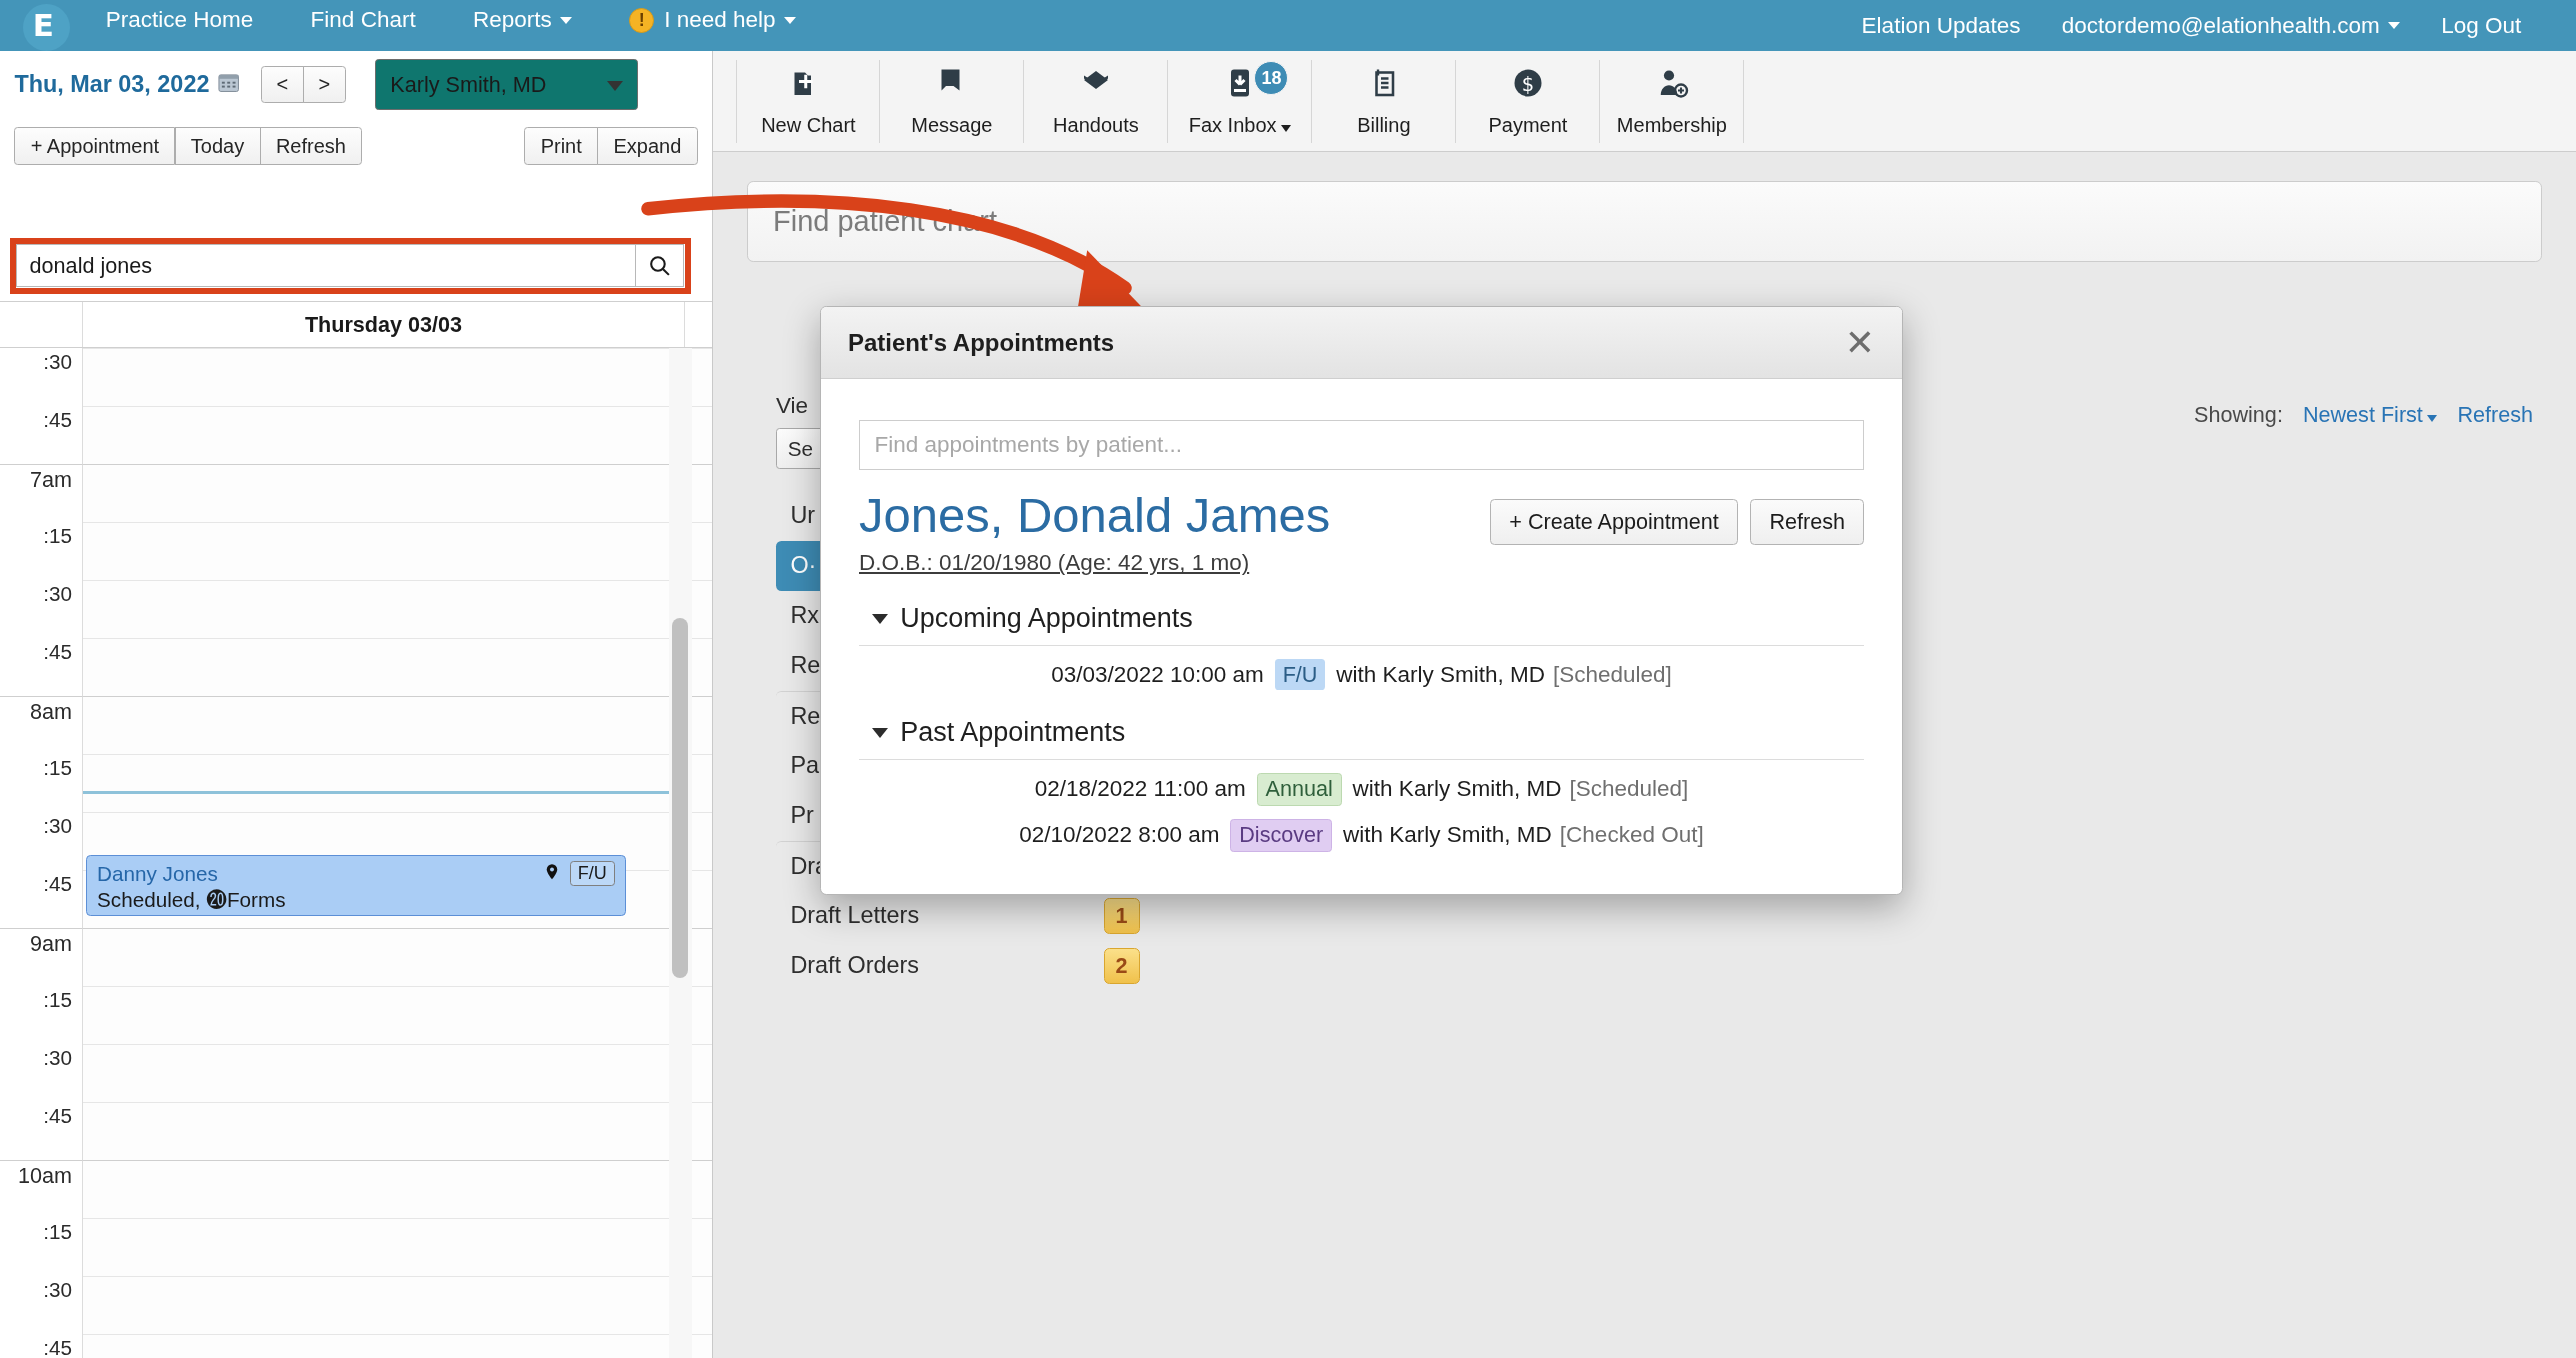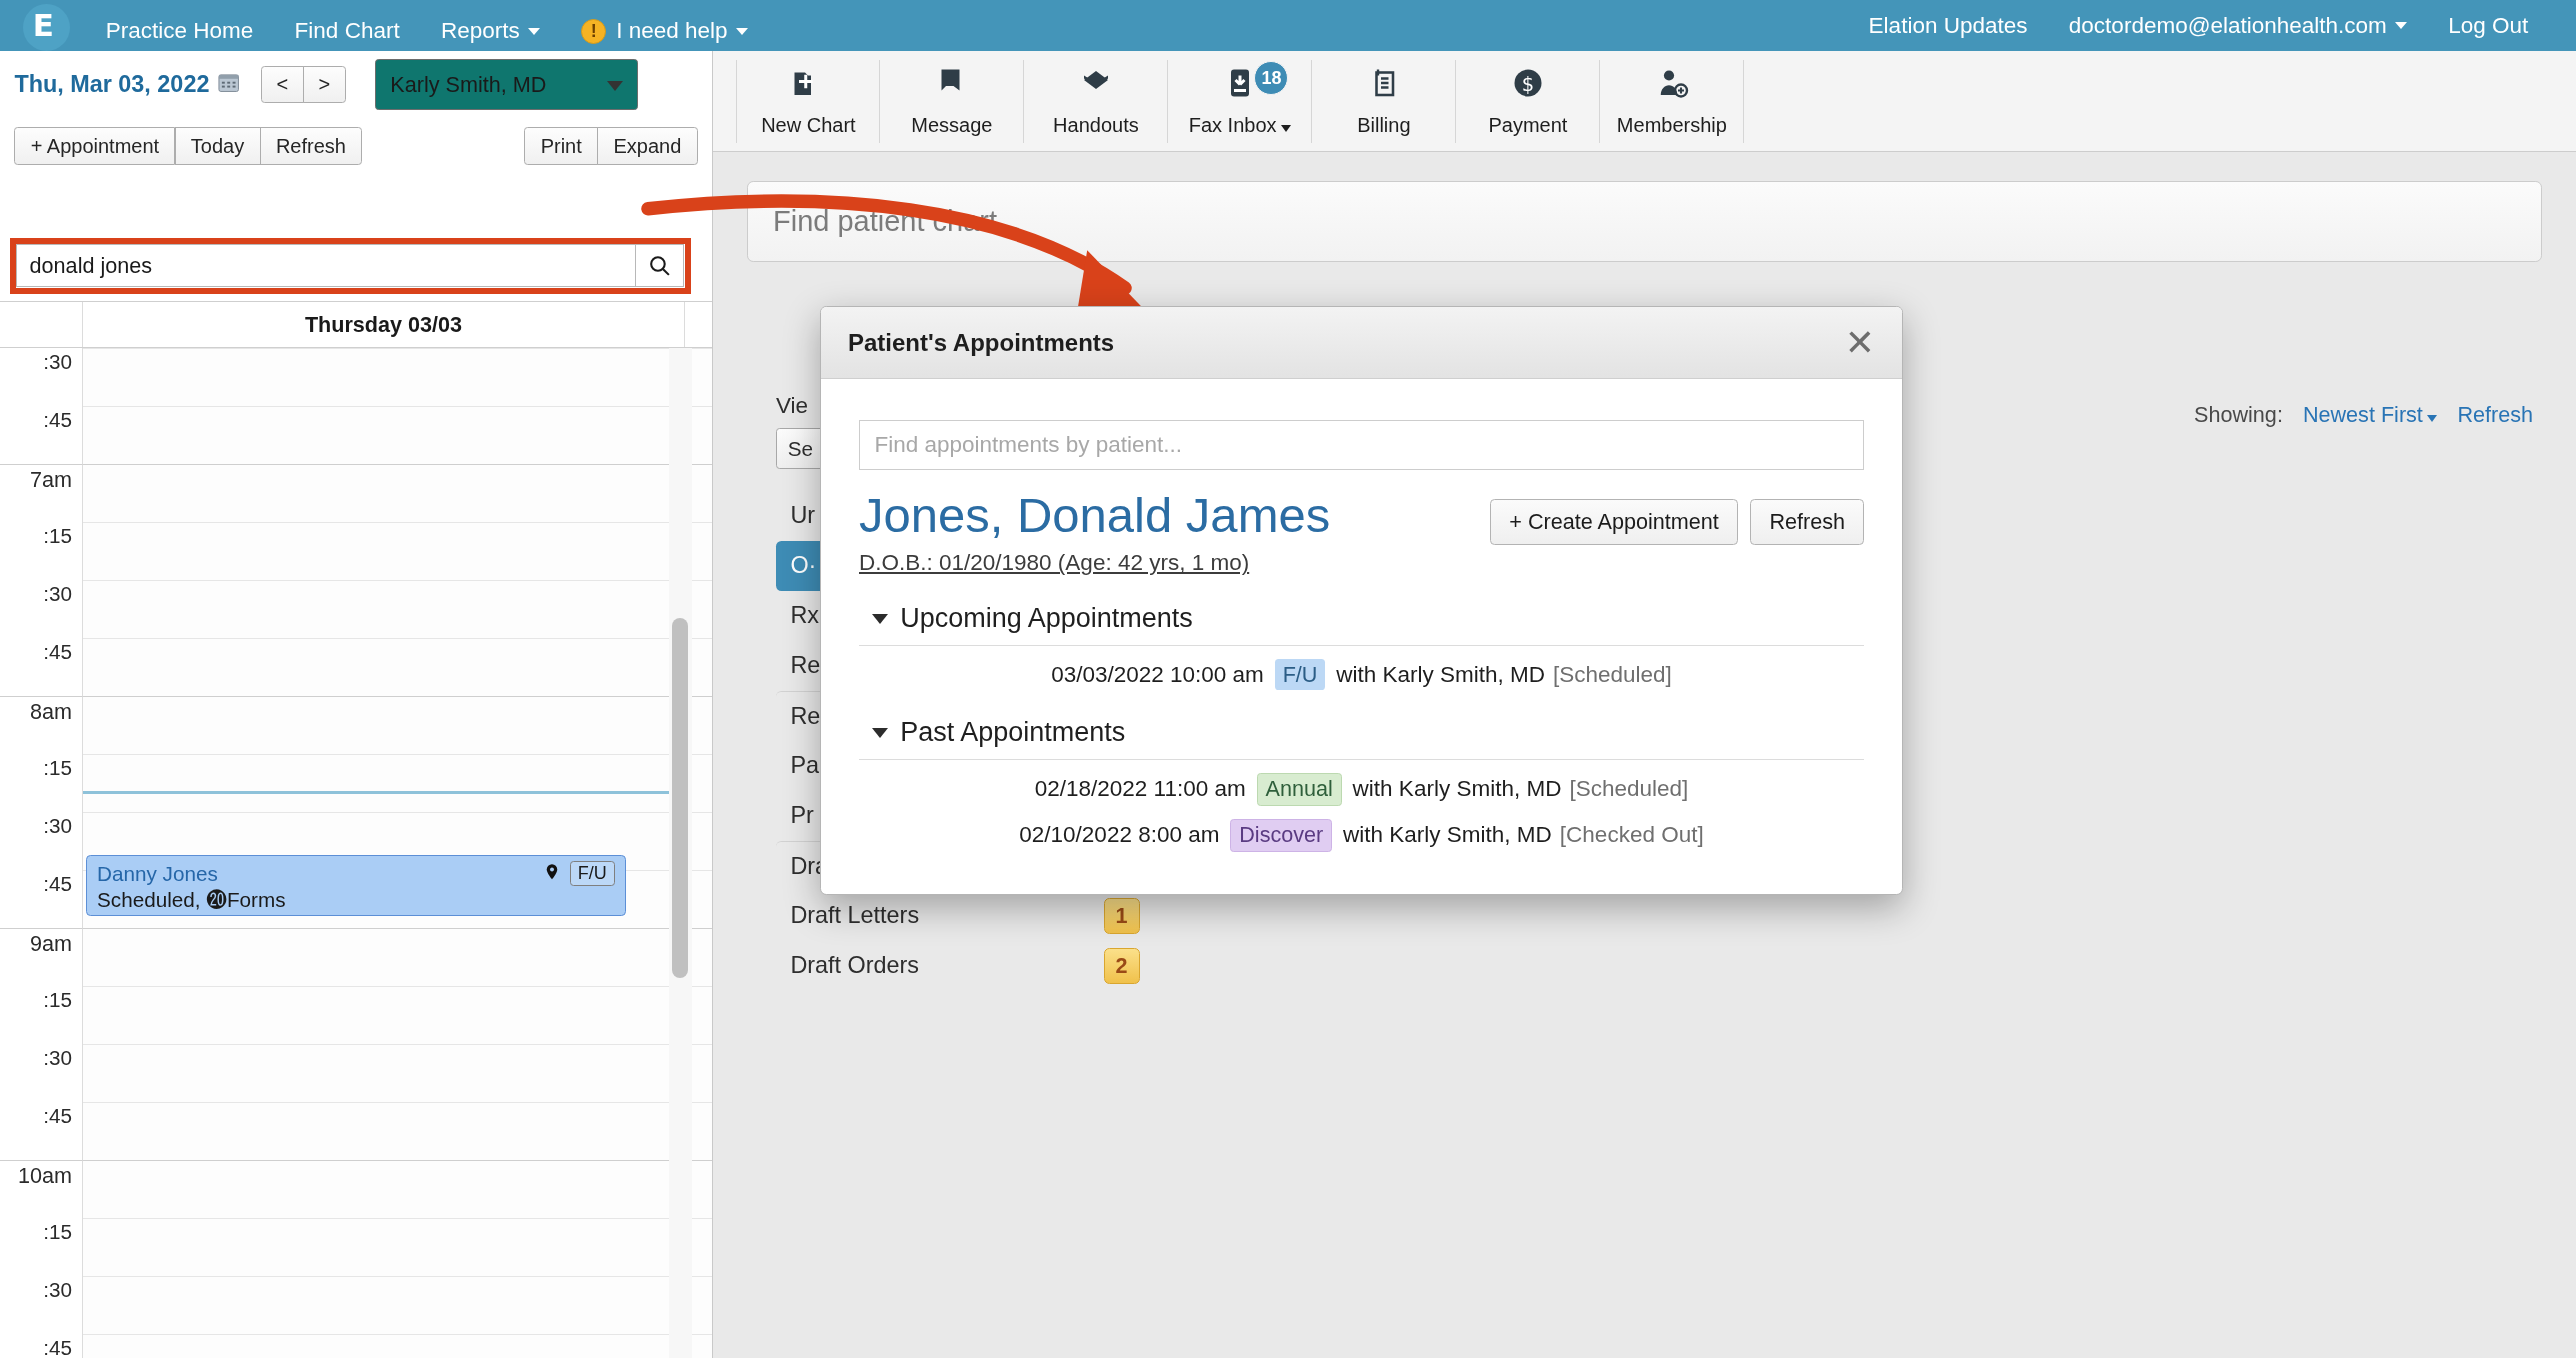--- a/index.html
+++ b/index.html
@@ -24,40 +24,40 @@
   .logo-circle {
     position: absolute; top: 3.6px; left: 23.4px;
     width: 47px; height: 47px; border-radius: 50%;
     background: #4ea2c5;
   }
   .logo-glyph {
     position: relative; color: #ffffff; font-size: 31px; line-height: 1;
     font-weight: bold; font-family: "DejaVu Sans", sans-serif;
     letter-spacing: -1.8px;
   }
-  .nav-left { display: flex; align-items: flex-start; gap: 0; height: 40px; }
+  .nav-left { display: flex; align-items: flex-end; gap: 16px; height: 40px; }
   .nav-item {
     color: #ffffff; font-size: 22.5px; padding: 0 20.7px; height: 51px;
     display: flex; align-items: center; white-space: nowrap; cursor: pointer;
   }
   .caret-d {
     display: inline-block; margin-left: 8px;
     border-left: 6.3px solid transparent; border-right: 6.3px solid transparent;
     border-top: 7.2px solid #ffffff;
   }
   .warn-badge {
     display: inline-flex; align-items: center; justify-content: center;
     width: 25px; height: 25px; border-radius: 50%;
     background: #f5b324; color: #6b3f00; font-weight: bold;
     font-size: 18px; margin-right: 10px;
     border: 0.9px solid #d39a1c;
   }
   .nav-right {
     margin-left: auto; display: flex; align-items: center; height: 51px;
-    padding-right: 27px;
+    padding-right: 34px;
   }
 
   
   .leftpanel {
     position: absolute; top: 51px; left: 0; width: 713px; height: 1307px;
     background: #ffffff; z-index: 20; overflow: hidden;
     border-right: 0.9px solid #c9c9c9;
   }
   .cal-toolbar1 {
     display: flex; align-items: center; height: 67px; padding: 0 14.4px;

